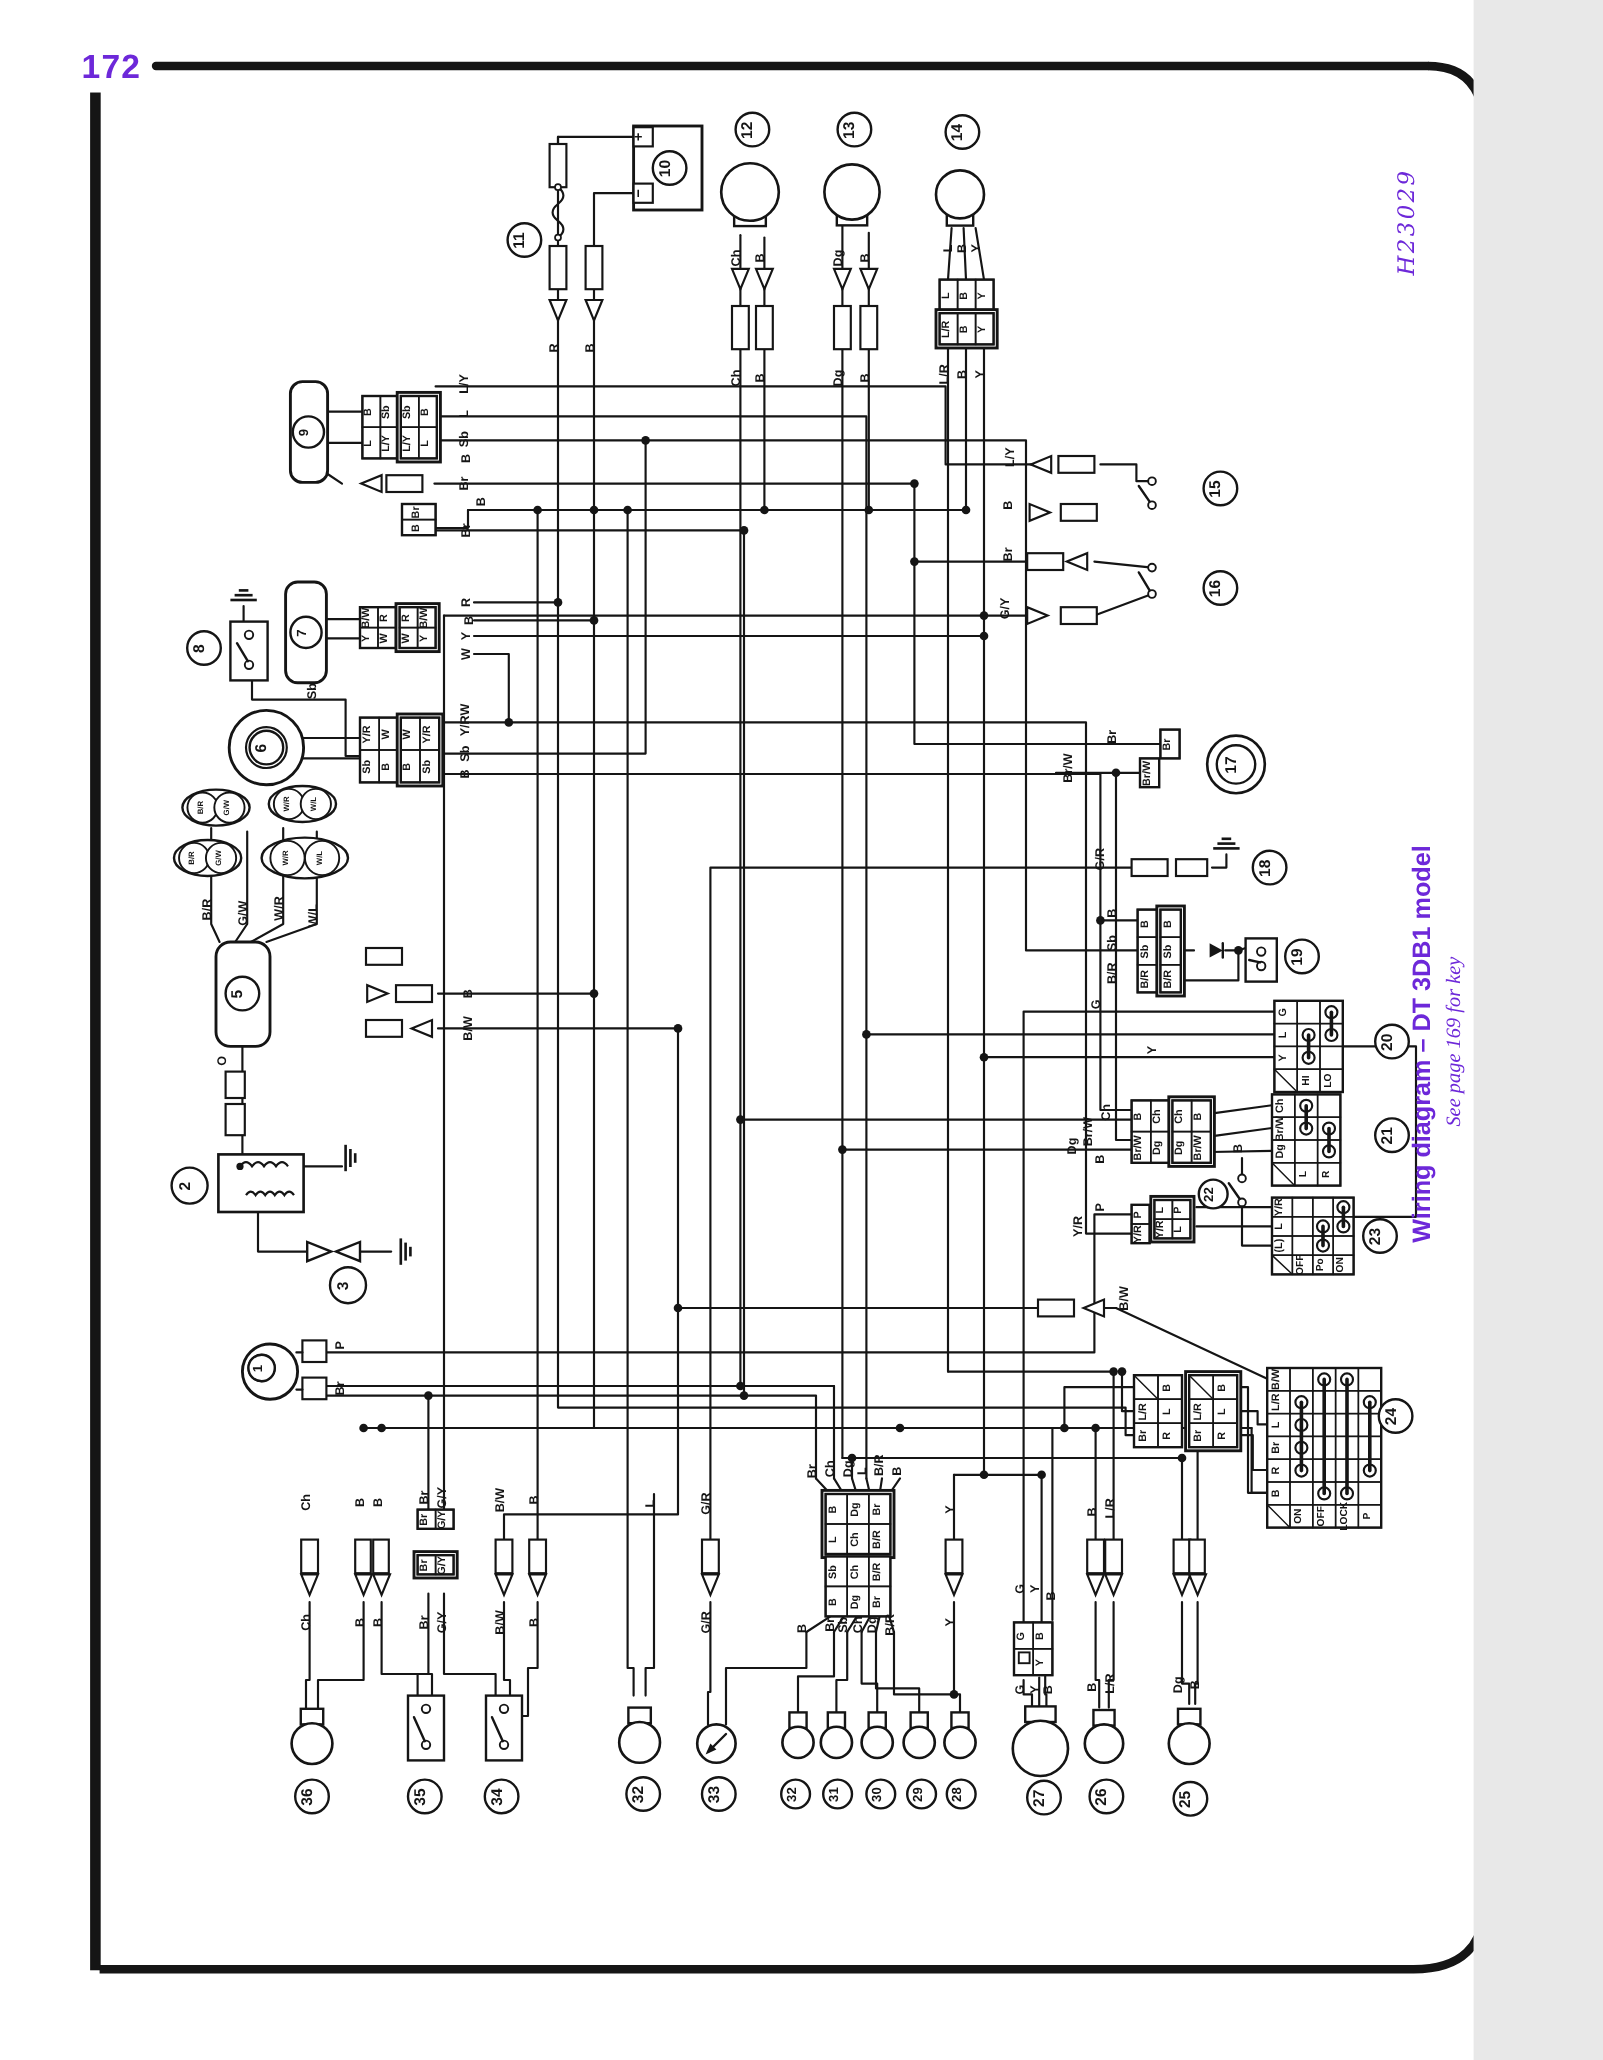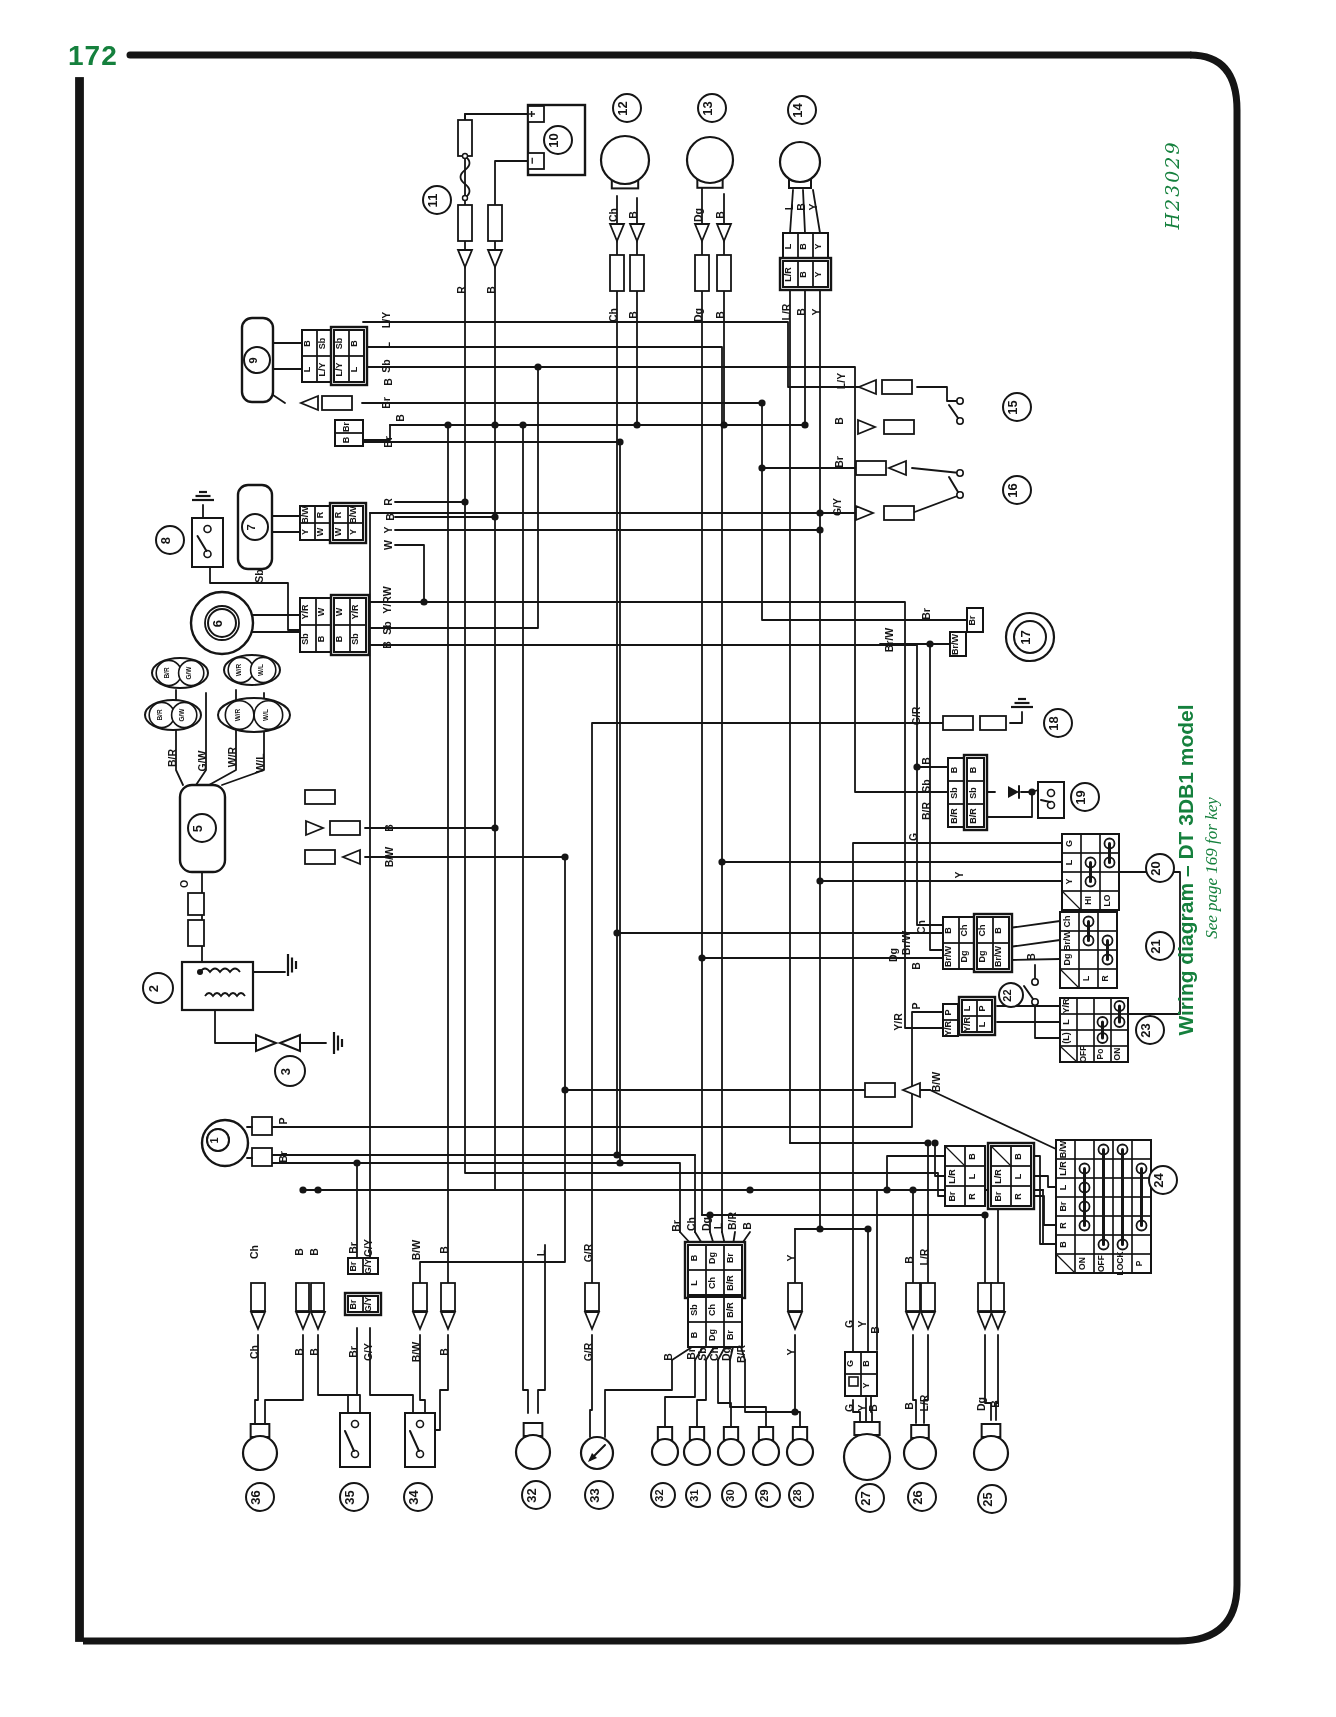--- a/index.html
+++ b/index.html
@@ -1,17 +1,17 @@
 <!DOCTYPE html>
 <html><head>
 <meta charset="utf-8">
 <style>
   html,body{margin:0;padding:0;background:#e8e8e8;}
-  .page{position:relative;width:1336px;height:1717px;background:#ffffff;overflow:hidden;
-        font-family:"Liberation Sans", sans-serif;color:#15803d;}
+  .page{position:relative;width:1228px;height:1717px;background:#ffffff;overflow:hidden;
+        font-family:"Liberation Sans", sans-serif;color:#6d28d9;}
   .pageno{position:absolute;left:68px;top:40px;font-size:28px;font-weight:bold;letter-spacing:1px;}
   .rot{position:absolute;transform:translate(-50%,-50%) rotate(-90deg);white-space:nowrap;}
   .code{font-family:"DejaVu Serif", serif;font-style:italic;font-size:19px;letter-spacing:2px;}
   .title{font-size:21px;font-weight:bold;}
   .subtitle{font-size:17px;font-style:italic;font-family:"Liberation Serif", serif;}
   svg text{font-family:"Liberation Sans", sans-serif;font-weight:bold;fill:#151515;}
 </style>
 </head>
 <body>
 

